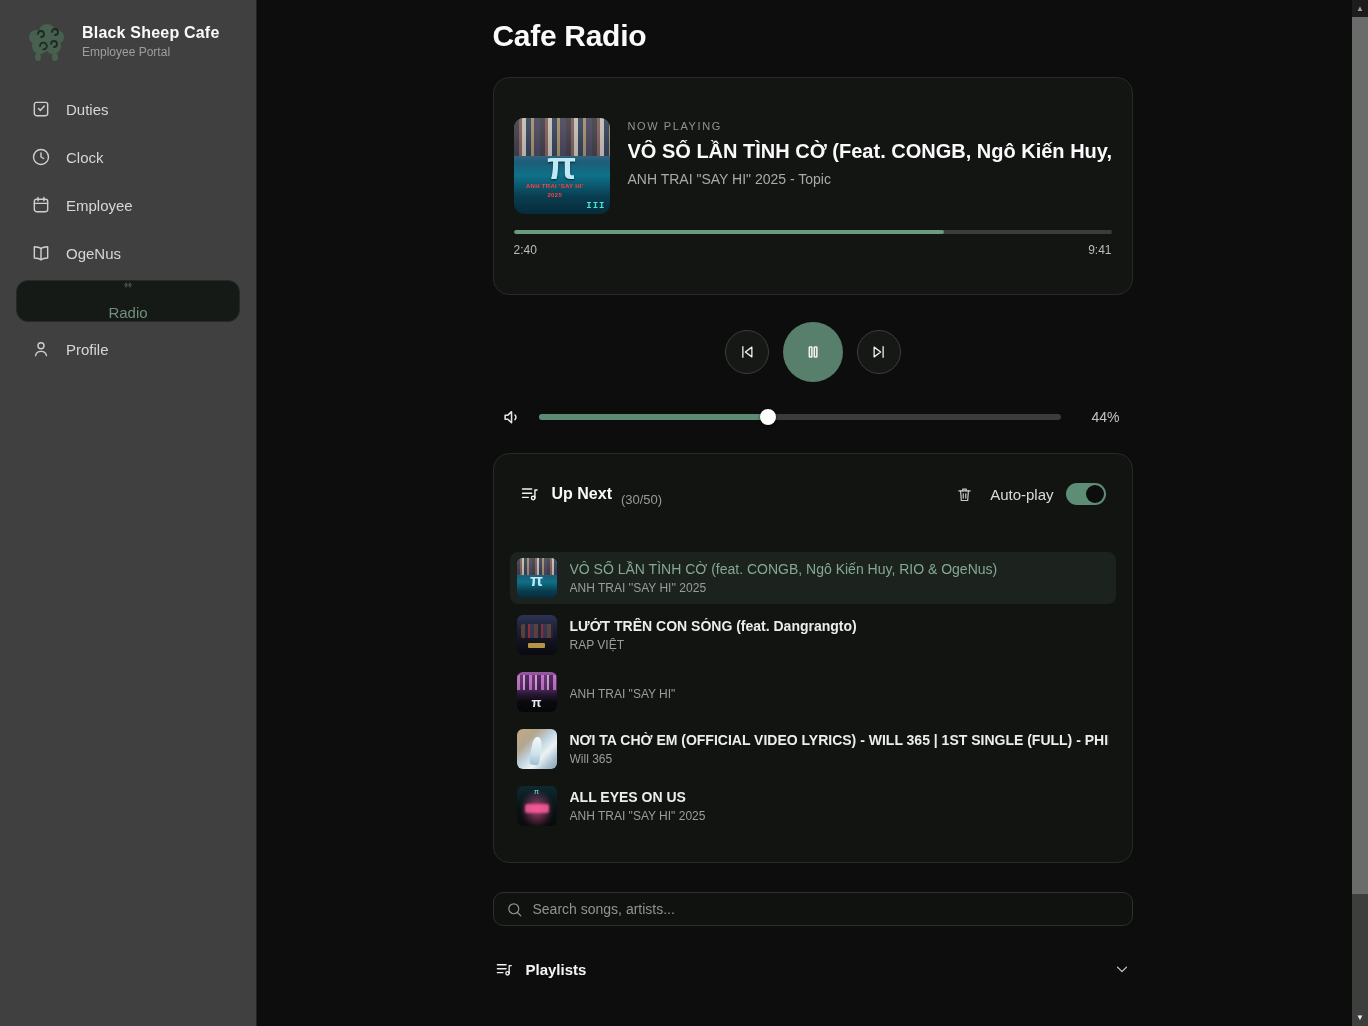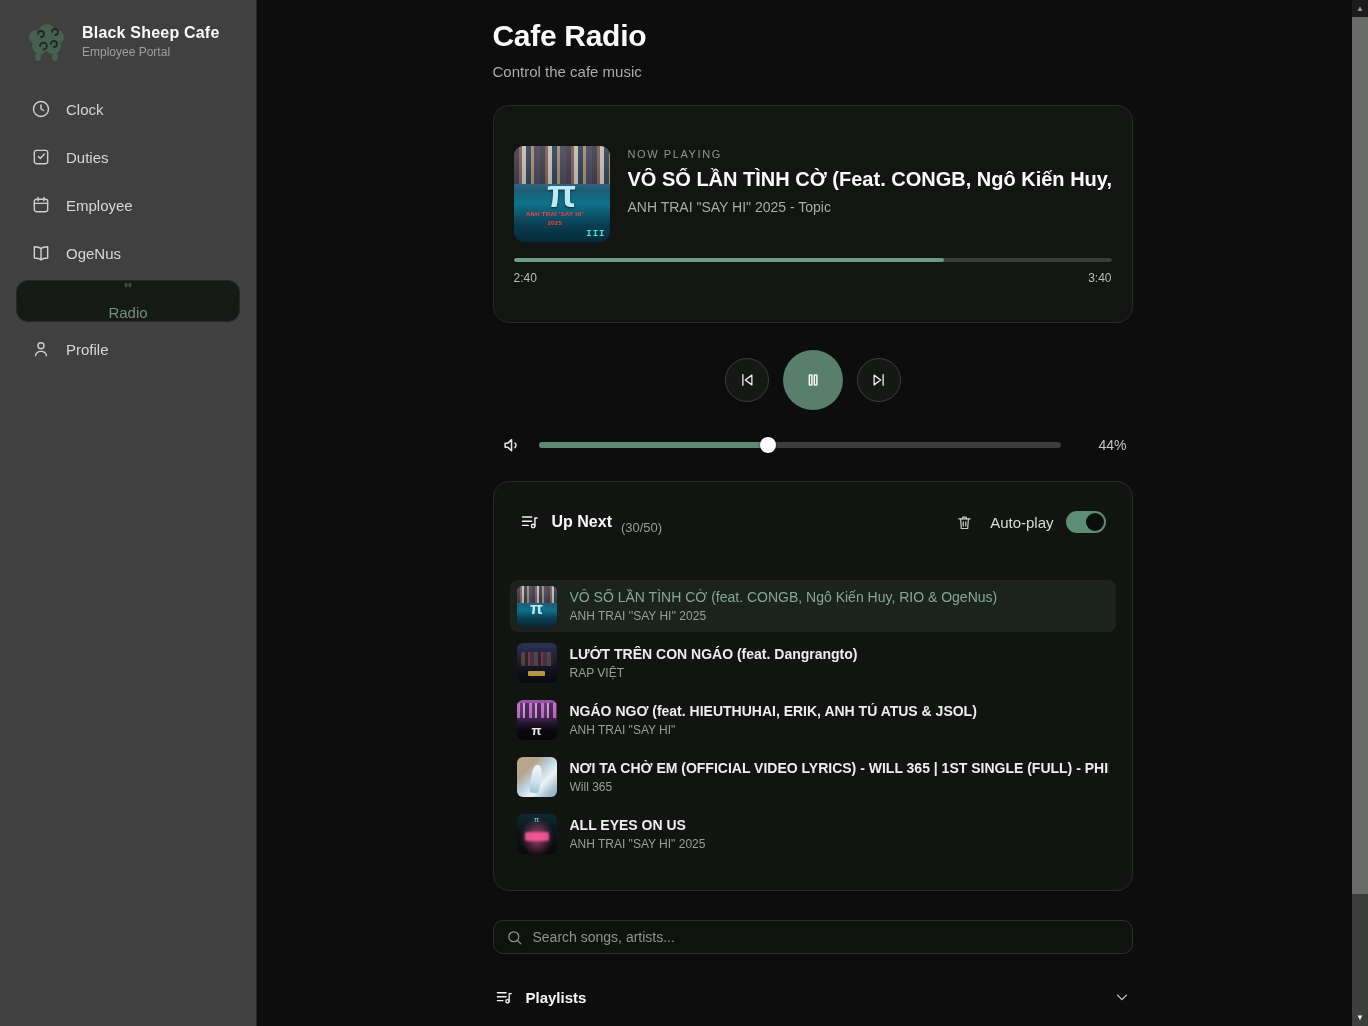--- a/index.html
+++ b/index.html
@@ -52,21 +52,21 @@
   .ctl-btn.play { width:60px; height:60px; background:#577f6b; border:none; }
   .ctl-btn.play svg { width:22px; height:22px; }
 
   .volume-row { margin-top:24px; display:flex; align-items:center; height:22px; padding:0 6px 0 8px; }
   .vol-icon { width:22px; height:22px; flex:none; }
   .vol-icon svg { width:22px; height:22px; stroke:#e4e4e4; }
   .vol-slider { flex:1; margin:0 24px 0 16px; height:6px; border-radius:3px; background:#3a3d3a; position:relative; cursor:pointer; }
   .vol-fill { position:absolute; left:0; top:0; bottom:0; border-radius:3px; background:#5d8a72; }
   .vol-thumb { position:absolute; top:50%; width:16px; height:16px; border-radius:50%; background:#ffffff;
     transform:translate(-50%,-50%); box-shadow:0 1px 3px rgba(0,0,0,.6); }
-  .vol-label { width:42px; text-align:right; font-size:14px; color:#c2c5c2; flex:none; }
+  .vol-label { width:42px; text-align:center; font-size:14px; color:#c2c5c2; flex:none; }
 
   
   .queue-card { margin-top:25px; height:410px; background:#121412; border:1px solid #272a27;
     border-radius:16px; padding:26px 16px 0 16px; overflow:hidden; }
   .queue-head { display:flex; align-items:center; padding:0 10px; }
   .queue-head .qicon svg { width:20px; height:20px; stroke:#f2f2f2; }
   .queue-title { font-size:16px; font-weight:bold; color:#fafafa; margin-left:12px; }
   .queue-count { font-size:13px; color:#979c97; margin-left:9px;margin-top:11px; }
   .queue-head .spacer { flex:1; }
   .trash-btn { width:28px; height:28px; display:flex; align-items:center; justify-content:center; cursor:pointer; }
@@ -155,31 +155,31 @@
       </svg>
       <div>
         <div class="brand-name">Black Sheep Cafe</div>
         <div class="brand-sub">Employee Portal</div>
       </div>
     </div>
 
     <nav>
       <div class="nav-item">
         <svg viewBox="0 0 24 24">
+            <rect x="4" y="4" width="16" height="16" rx="2.5"></rect>
+            <path d="M9 11.5l2.2 2.3L16 8.5"></path>
+          </svg>
+        <span>Duties</span>
+      </div>
+      <div class="nav-item">
+        <svg viewBox="0 0 24 24">
             <circle cx="12" cy="12" r="9"></circle>
             <path d="M12 7v5l3.2 1.8"></path>
           </svg>
         <span>Clock</span>
-      </div>
-      <div class="nav-item">
-        <svg viewBox="0 0 24 24">
-            <rect x="4" y="4" width="16" height="16" rx="2.5"></rect>
-            <path d="M9 11.5l2.2 2.3L16 8.5"></path>
-          </svg>
-        <span>Duties</span>
       </div>
       <div class="nav-item">
         <svg viewBox="0 0 24 24">
             <rect x="4" y="5" width="16" height="15" rx="2.5"></rect>
             <path d="M4 10h16M8.5 3v4M15.5 3v4"></path>
           </svg>
         <span>Employee</span>
       </div>
       <div class="nav-item">
         <svg viewBox="0 0 24 24">
@@ -201,41 +201,40 @@
             <path d="M5.5 20c.5-3.4 3.2-5.2 6.5-5.2s6 1.8 6.5 5.2"></path>
           </svg>
         <span>Profile</span>
       </div>
     </nav>
   </aside>
 
   <main class="main">
     <div class="content">
       <h1 class="page-title">Cafe Radio</h1>
-      <div class="page-sub">Control the cafe music</div>
 
       <section class="np-card">
         <div class="np-top">
           <div class="np-art">
             <div class="pi">π</div>
             <div class="cap">ANH TRAI 'SAY HI' 2025</div>
             <div class="badge">III</div>
           </div>
           <div style="min-width:0;flex:1;">
             <div class="np-label">NOW PLAYING</div>
             <div class="np-title">VÔ SỐ LẦN TÌNH CỜ (Feat. CONGB, Ngô Kiến Huy, RIO,…</div>
             <div class="np-artist">ANH TRAI "SAY HI" 2025 - Topic</div>
           </div>
         </div>
         <div class="np-progress">
           <div class="np-progress-fill" id="progress-fill" style="width: 72%;"></div>
         </div>
         <div class="np-times">
           <span>2:40</span>
-          <span>3:40</span>
+          <span>9:41</span>
         </div>
       </section>
 
       <div class="controls">
         <div class="ctl-btn">
           <svg viewBox="0 0 24 24">
               <path d="M6.5 5v14"></path>
               <path d="M18.5 5.5L9.8 12l8.7 6.5z"></path>
             </svg>
         </div>
@@ -297,28 +296,27 @@
           <div class="qrow active">
             <div class="qart art-np"></div>
             <div class="qtext">
               <div class="qtitle">VÔ SỐ LẦN TÌNH CỜ (feat. CONGB, Ngô Kiến Huy, RIO &amp; OgeNus)</div>
               <div class="qartist">ANH TRAI ''SAY HI'' 2025</div>
             </div>
           </div>
           <div class="qrow">
             <div class="qart art-rv"></div>
             <div class="qtext">
-              <div class="qtitle">LƯỚT TRÊN CON NGÁO (feat. Dangrangto)</div>
+              <div class="qtitle">LƯỚT TRÊN CON SÓNG (feat. Dangrangto)</div>
               <div class="qartist">RAP VIỆT</div>
             </div>
           </div>
           <div class="qrow">
             <div class="qart art-nn"></div>
             <div class="qtext">
-              <div class="qtitle">NGÁO NGƠ (feat. HIEUTHUHAI, ERIK, ANH TÚ ATUS &amp; JSOL)</div>
               <div class="qartist">ANH TRAI "SAY HI"</div>
             </div>
           </div>
           <div class="qrow">
             <div class="qart art-nt"></div>
             <div class="qtext">
               <div class="qtitle">NƠI TA CHỜ EM (OFFICIAL VIDEO LYRICS) - WILL 365 | 1ST SINGLE (FULL) - PHIM E</div>
               <div class="qartist">Will 365</div>
             </div>
           </div>

